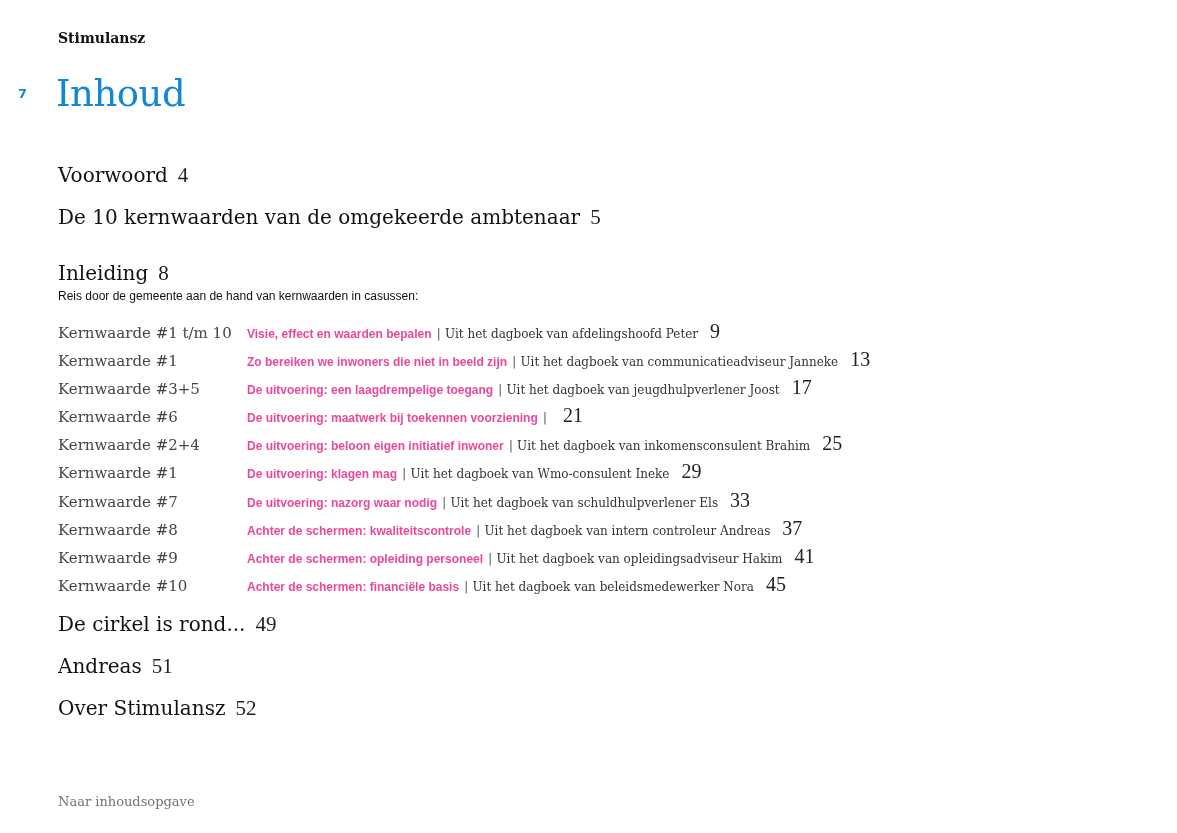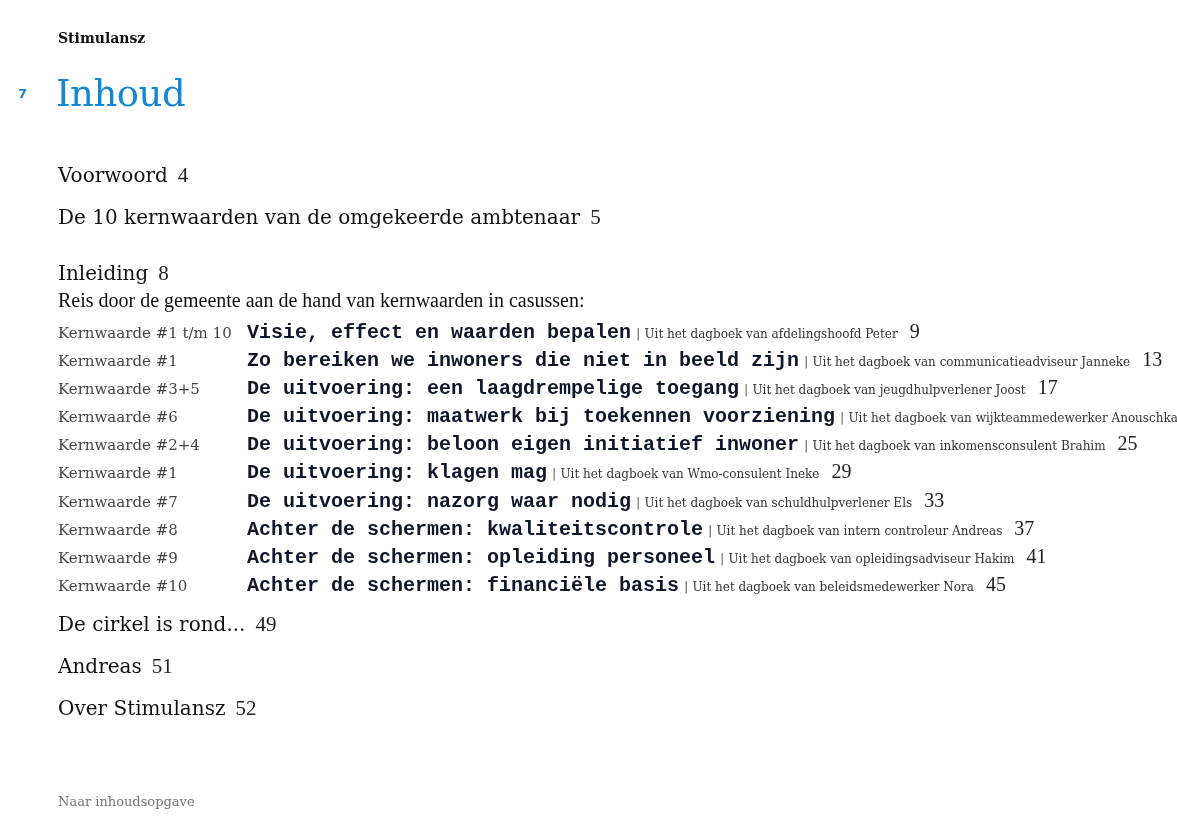--- a/index.html
+++ b/index.html
@@ -2,24 +2,24 @@
 <html><head>
   <meta charset="utf-8">
   <style>
     html, body { margin: 0; padding: 0; background: #ffffff; }
     body { width: 1177px; height: 833px; position: relative; overflow: hidden; font-family: "DejaVu Serif", serif; color: #1a1a1a; }
     .brand { position: absolute; left: 58px; top: 30px; font-family: "DejaVu Serif", serif; font-weight: bold; font-size: 14px; color: #111; }
     .page-num { position: absolute; left: 18px; top: 86px; font-family: "DejaVu Sans", sans-serif; font-size: 13px; color: #1487d4; transform: rotate(0deg); font-weight: bold; }
     .title { position: absolute; left: 56px; top: 72px; font-family: "DejaVu Serif", serif; font-size: 37px; color: #1487d4; font-weight: normal; margin: 0; letter-spacing: -0.5px; }
     .main-entry { position: absolute; left: 58px; font-family: "DejaVu Serif", serif; font-size: 20px; color: #111; }
     .main-entry .pg { font-family: "Liberation Serif", serif; font-size: 21px; color: #222; margin-left: 10px; }
-    .section-head { position: absolute; left: 58px; top: 289px; font-family: Liberation Serif, serif; font-size: 20px; color: #111; }
+    .section-head { position: absolute; left: 58px; top: 289px; font-family: Liberation Sans, sans-serif; font-size: 12px; color: #111; }
     .row { position: absolute; left: 58px; height: 22px; display: flex; align-items: baseline; white-space: nowrap; }
     .row .kw { width: 189px; font-family: "DejaVu Serif", serif; font-size: 15px; color: #444; }
-    .row .topic { font-family: Liberation Mono, monospace; font-size: 20px; color: #0f172a; font-weight: bold; cursor: pointer; }
+    .row .topic { font-family: Liberation Sans, sans-serif; font-size: 12px; color: #ec4899; font-weight: bold; cursor: pointer; }
     .row .sep { font-family: "DejaVu Sans", sans-serif; font-size: 13px; color: #666; margin: 0 4px 0 5px; }
     .row .diary { font-family: "DejaVu Serif", serif; font-size: 12px; color: #333; }
     .row .pg { font-family: "Liberation Serif", serif; font-size: 20px; color: #222; margin-left: 12px; }
     .footer-link { position: absolute; left: 58px; top: 794px; font-family: "DejaVu Serif", serif; font-size: 13px; color: #737373; cursor: pointer; }
   </style>
 </head>
 <body>
 
 <div class="brand">Stimulansz</div>
 <div class="page-num">7</div>
@@ -55,21 +55,20 @@
   <span class="kw">Kernwaarde #3+5</span>
   <span class="topic">De uitvoering: een laagdrempelige toegang</span>
   <span class="sep">|</span>
   <span class="diary">Uit het dagboek van jeugdhulpverlener Joost</span>
   <span class="pg">17</span>
 </div>
 <div class="row" style="top:404px;">
   <span class="kw">Kernwaarde #6</span>
   <span class="topic">De uitvoering: maatwerk bij toekennen voorziening</span>
   <span class="sep">|</span>
-  <span class="diary">Uit het dagboek van wijkteammedewerker Anouschka</span>
   <span class="pg">21</span>
 </div>
 <div class="row" style="top:432px;">
   <span class="kw">Kernwaarde #2+4</span>
   <span class="topic">De uitvoering: beloon eigen initiatief inwoner</span>
   <span class="sep">|</span>
   <span class="diary">Uit het dagboek van inkomensconsulent Brahim</span>
   <span class="pg">25</span>
 </div>
 <div class="row" style="top:460px;">

